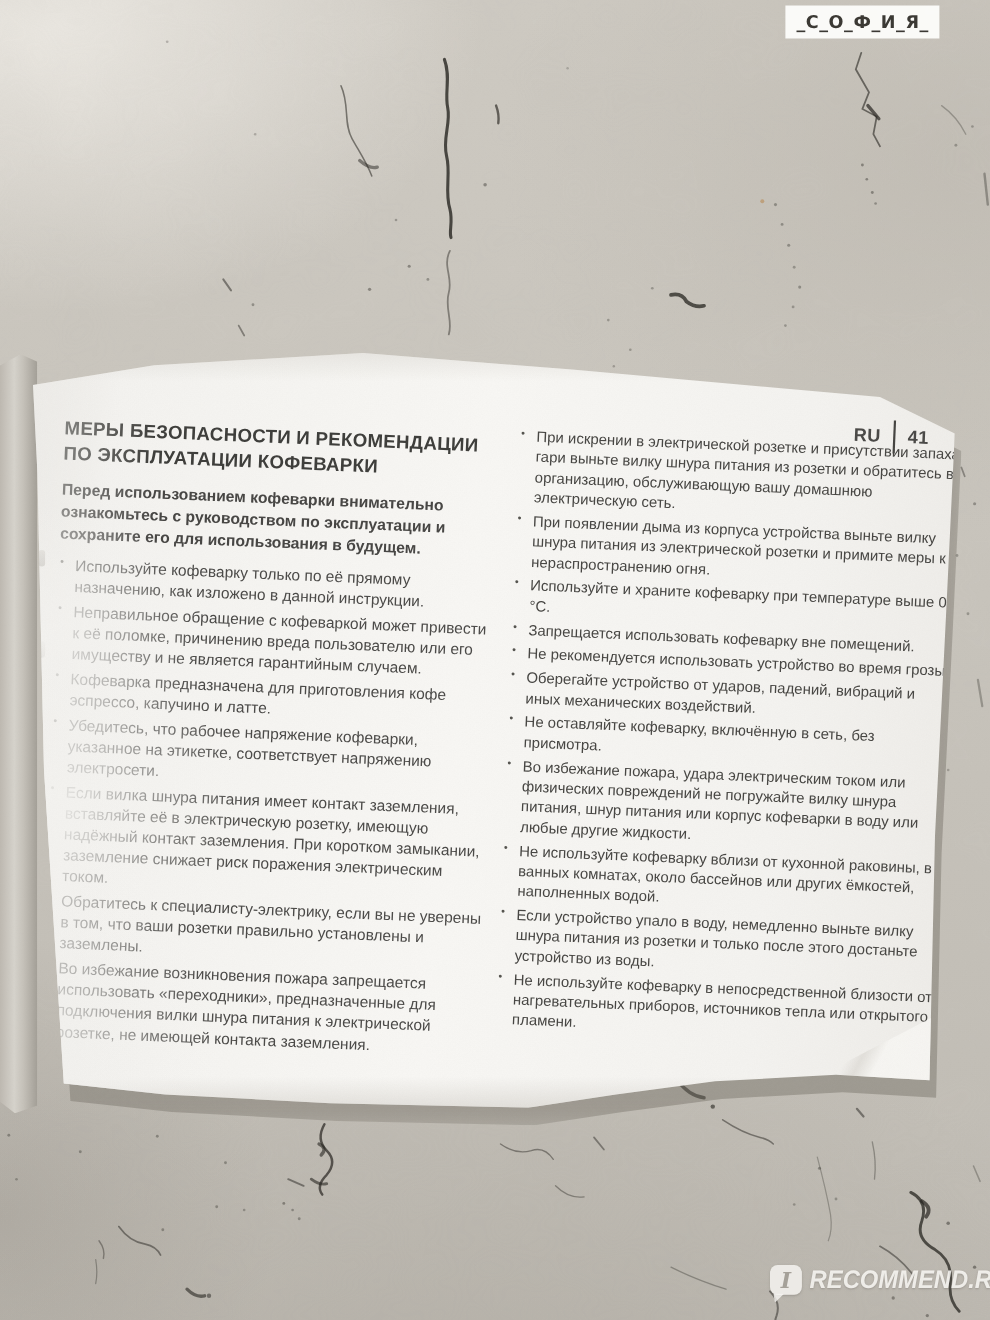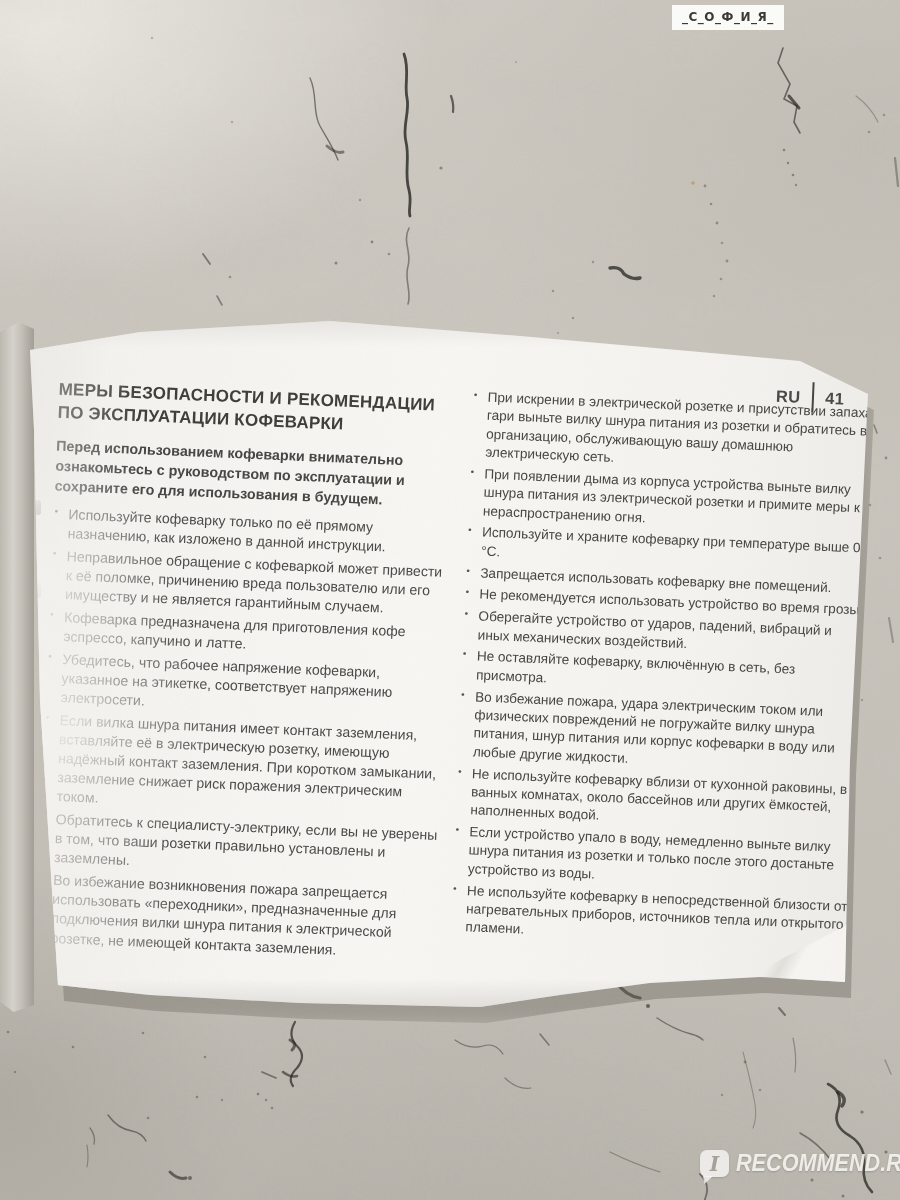--- a/index.html
+++ b/index.html
@@ -56,23 +56,23 @@
   .page-wash{position:absolute;inset:0;z-index:6;pointer-events:none;background:
     radial-gradient(300px 280px at 2% 60%, rgba(244,243,240,0.92), rgba(244,243,240,0) 58%),
     radial-gradient(260px 220px at 1% 38%, rgba(244,243,240,0.85), rgba(244,243,240,0) 55%),
     radial-gradient(320px 300px at 0% 90%, rgba(242,241,238,0.75), rgba(242,241,238,0) 52%),
     linear-gradient(90deg, rgba(242,241,238,0.5) 0%, rgba(242,241,238,0) 13%);}
   .fold-crease{position:absolute;right:22px;bottom:10px;width:150px;height:78px;z-index:7;pointer-events:none;
     background:linear-gradient(118deg, rgba(0,0,0,0) 46%, rgba(196,192,184,0.4) 53%, rgba(250,249,246,0.85) 62%);
     clip-path:polygon(100% 0,100% 100%,0 100%);opacity:.8;}
   #film-grain{z-index:8;}
   .wm-top{
-    position:absolute;left:672px;top:5px;z-index:9;
+    position:absolute;left:714px;top:5px;z-index:9;
     background:rgba(252,252,250,0.96);color:#3b3934;
-    font-family:"DejaVu Sans",sans-serif;font-weight:bold;font-size:12px;letter-spacing:.5px;
+    font-family:"DejaVu Sans",sans-serif;font-weight:bold;font-size:16px;letter-spacing:.5px;
     padding:5px 10px 6px 10px;
   }
   .wm-bottom{position:absolute;left:700px;top:1150px;z-index:9;display:flex;align-items:center;gap:7px;}
   .wm-bubble{
     position:relative;width:29px;height:27px;border-radius:7px;
     background:rgba(250,249,246,0.78);display:flex;align-items:center;justify-content:center;
     font-family:"DejaVu Serif",serif;font-style:italic;font-weight:bold;font-size:20px;color:#a5a199;
     box-shadow:0 1px 2px rgba(100,95,88,0.3);
   }
   .wm-bubble::after{content:"";position:absolute;left:3px;bottom:-7px;width:10px;height:8px;

